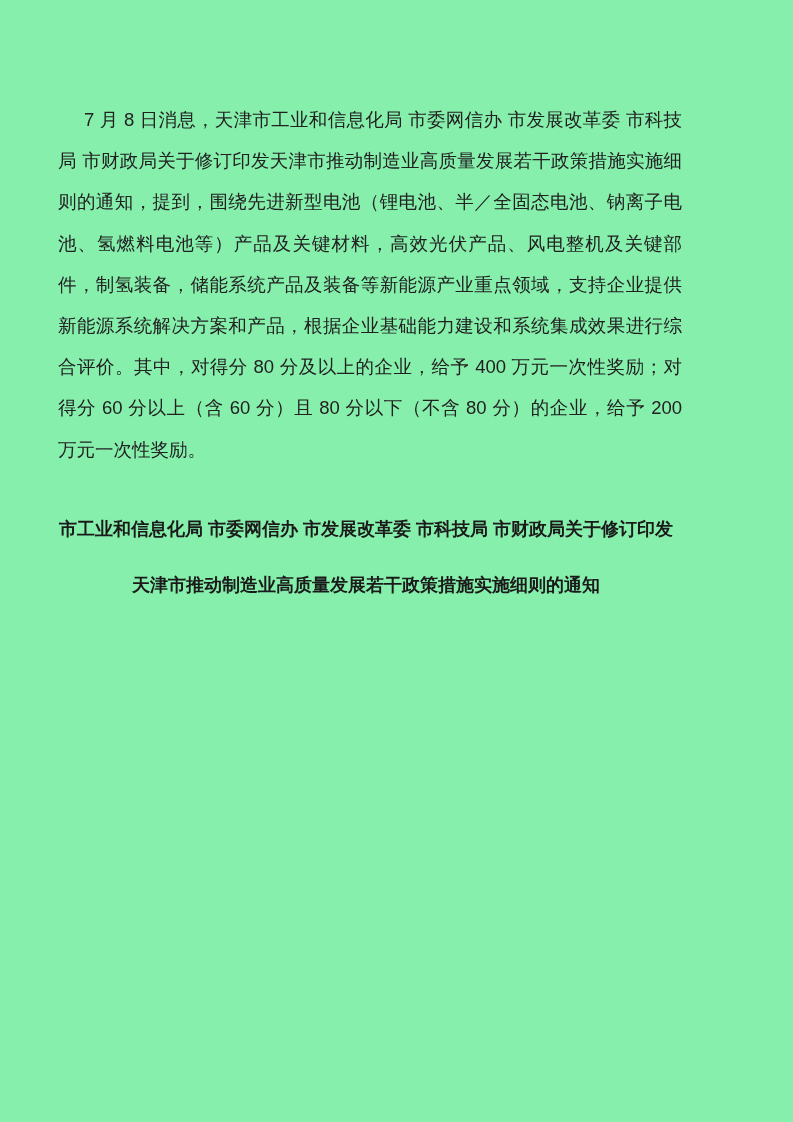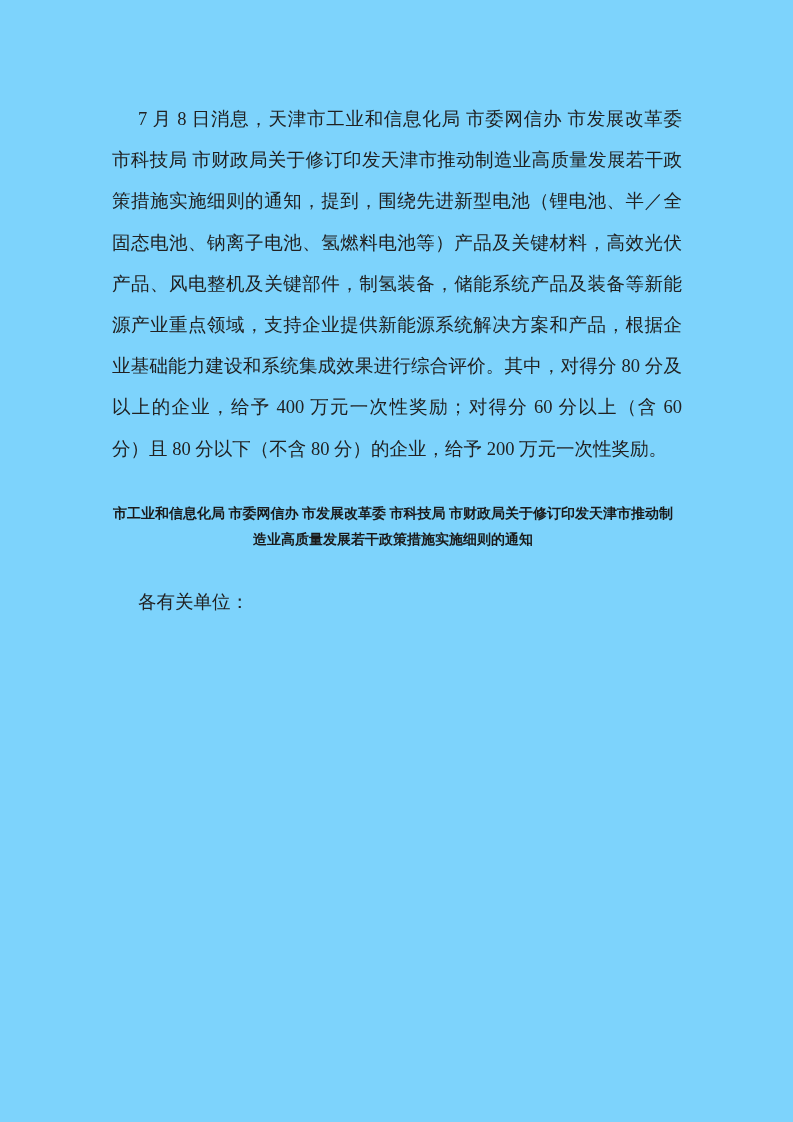--- a/index.html
+++ b/index.html
@@ -5,45 +5,45 @@
   html, body {
     margin: 0;
     padding: 0;
     background: #ffffff;
   }
   .page {
     position: relative;
     width: 793px;
     height: 1122px;
     margin: 0 auto;
-    background: #7dd3fc;
+    background: #86efac;
     box-sizing: border-box;
-    padding: 99px 111px 40px 112px;
-    font-family: Liberation Serif, serif;
+    padding: 99px 111px 40px 58px;
+    font-family: Liberation Sans, sans-serif;
     font-size: 18.5px;
     line-height: 41.2px;
     color: #212121;
     overflow: hidden;
   }
   .para {
     margin: 0;
     text-align: justify;
     text-justify: inter-ideograph;
     word-break: break-all;
   }
   .para.indent {
     text-indent: 26px;
   }
   .gap-above {
     margin-top: 31px;
   }
   .notice-title {
     margin: 31px 8px 0 0;
-    font-size: 14px;
-    line-height: 26px;
+    font-size: 18px;
+    line-height: 56px;
     font-weight: 700;
     text-align: center;
     color: #1a1a1a;
   }
   .gap-above-sm {
     margin-top: 29px;
   }
   .gap-above-lg {
     margin-top: 33px;
   }
@@ -51,16 +51,15 @@
 </head>
 <body>
 
 <div class="page">
 
   <p class="para indent">7 月 8 日消息，天津市工业和信息化局 市委网信办 市发展改革委 市科技局 市财政局关于修订印发天津市推动制造业高质量发展若干政策措施实施细则的通知，提到，围绕先进新型电池（锂电池、半／全固态电池、钠离子电池、氢燃料电池等）产品及关键材料，高效光伏产品、风电整机及关键部件，制氢装备，储能系统产品及装备等新能源产业重点领域，支持企业提供新能源系统解决方案和产品，根据企业基础能力建设和系统集成效果进行综合评价。其中，对得分 80 分及以上的企业，给予 400 万元一次性奖励；对得分 60 分以上（含 60 分）且 80 分以下（不含 80 分）的企业，给予 200 万元一次性奖励。</p>
 
 
   <h1 class="notice-title">市工业和信息化局 市委网信办 市发展改革委 市科技局 市财政局关于修订印发天津市推动制造业高质量发展若干政策措施实施细则的通知</h1>
 
-  <p class="para indent gap-above-sm">各有关单位：</p>
 
 
 </div>
 
 </body></html>

